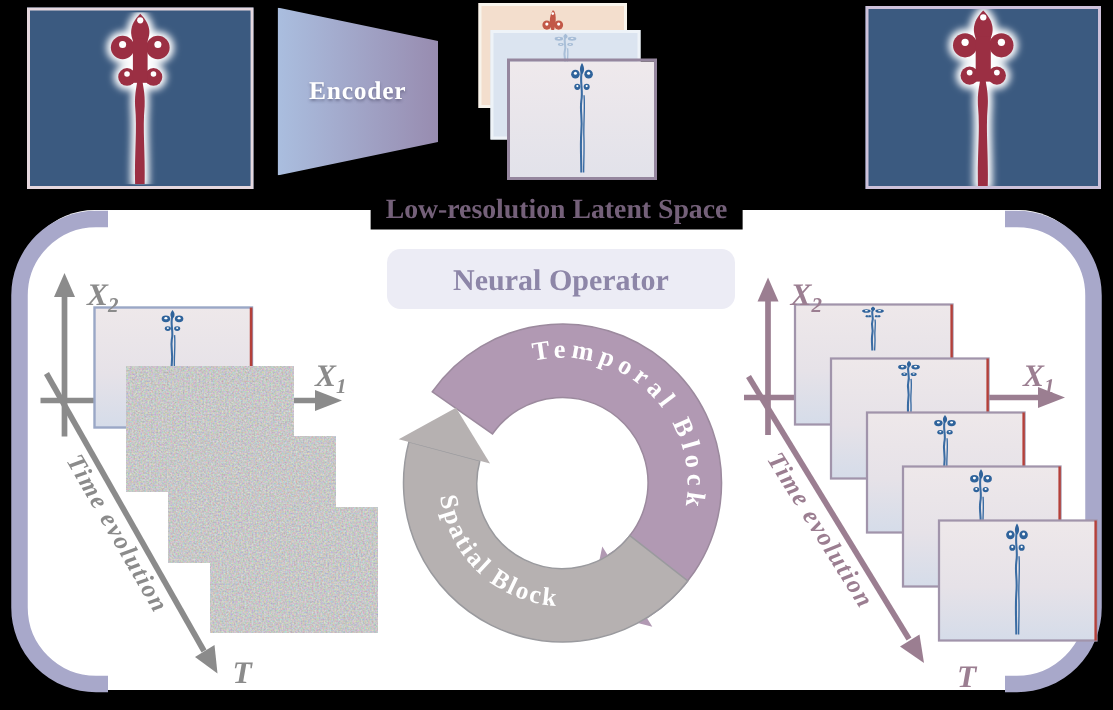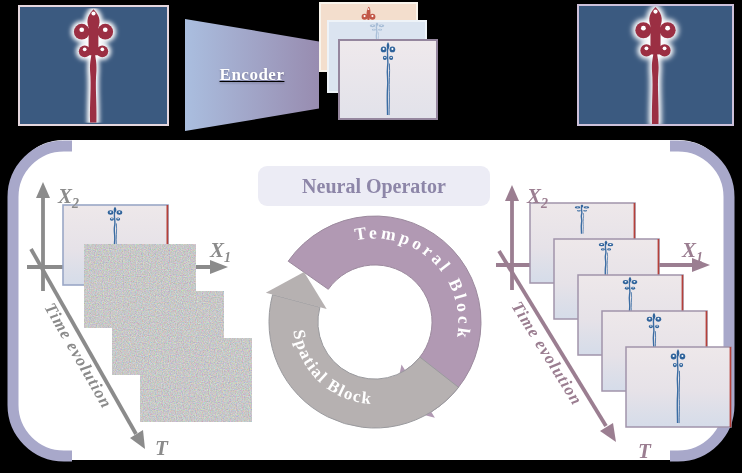--- a/index.html
+++ b/index.html
@@ -134,21 +134,21 @@
       </symbol>
     </defs>
   </svg>
 
   <div class="sim" style="left:18px;top:5px;">
     <svg width="147" height="117" viewBox="0 0 150 117">
       <use href="#bigFlame" width="150" height="117"></use>
     </svg>
   </div>
 
-  <div class="trap enc" style="left:185px;top:19px;width:134px;height:112px;text-decoration:underline;">
+  <div class="trap enc" style="left:185px;top:5px;width:107px;height:112px;">
     <span>Encoder</span>
   </div>
 
   <div class="latcard lc-back" style="left:319px;top:2px;width:95px;height:66px;">
     <svg width="95" height="66">
       <use href="#flameR" x="37" y="1" width="21" height="27"></use>
     </svg>
   </div>
   <div class="latcard lc-mid" style="left:327px;top:20px;width:96px;height:69px;">
     <svg width="96" height="69">
@@ -161,20 +161,21 @@
     </svg>
   </div>
 
 
   <div class="sim right" style="left:577px;top:4px;">
     <svg width="153" height="118" viewBox="0 0 150 117">
       <use href="#bigFlame" width="150" height="117"></use>
     </svg>
   </div>
 
+  <div id="latent-title">Low-resolution Latent Space</div>
 
   <svg id="scene" width="742" height="473" viewBox="0 0 742 473">
 
     <rect x="13" y="140" width="716" height="320" rx="50" fill="#ffffff"></rect>
     <path d="M72 146 L64 146 A51 51 0 0 0 13 197 L13 405 A51 51 0 0 0 64 456 L72 456" fill="none" stroke="#a8a8ca" stroke-width="11"></path>
     <path d="M670 146 L678 146 A51 51 0 0 1 729 197 L729 405 A51 51 0 0 1 678 456 L670 456" fill="none" stroke="#a8a8ca" stroke-width="11"></path>
 
     <g stroke="#8b8b8b" stroke-width="3.8">
       <line x1="43" y1="291" x2="43" y2="196"></line>
       <line x1="27" y1="267" x2="212" y2="267"></line>

